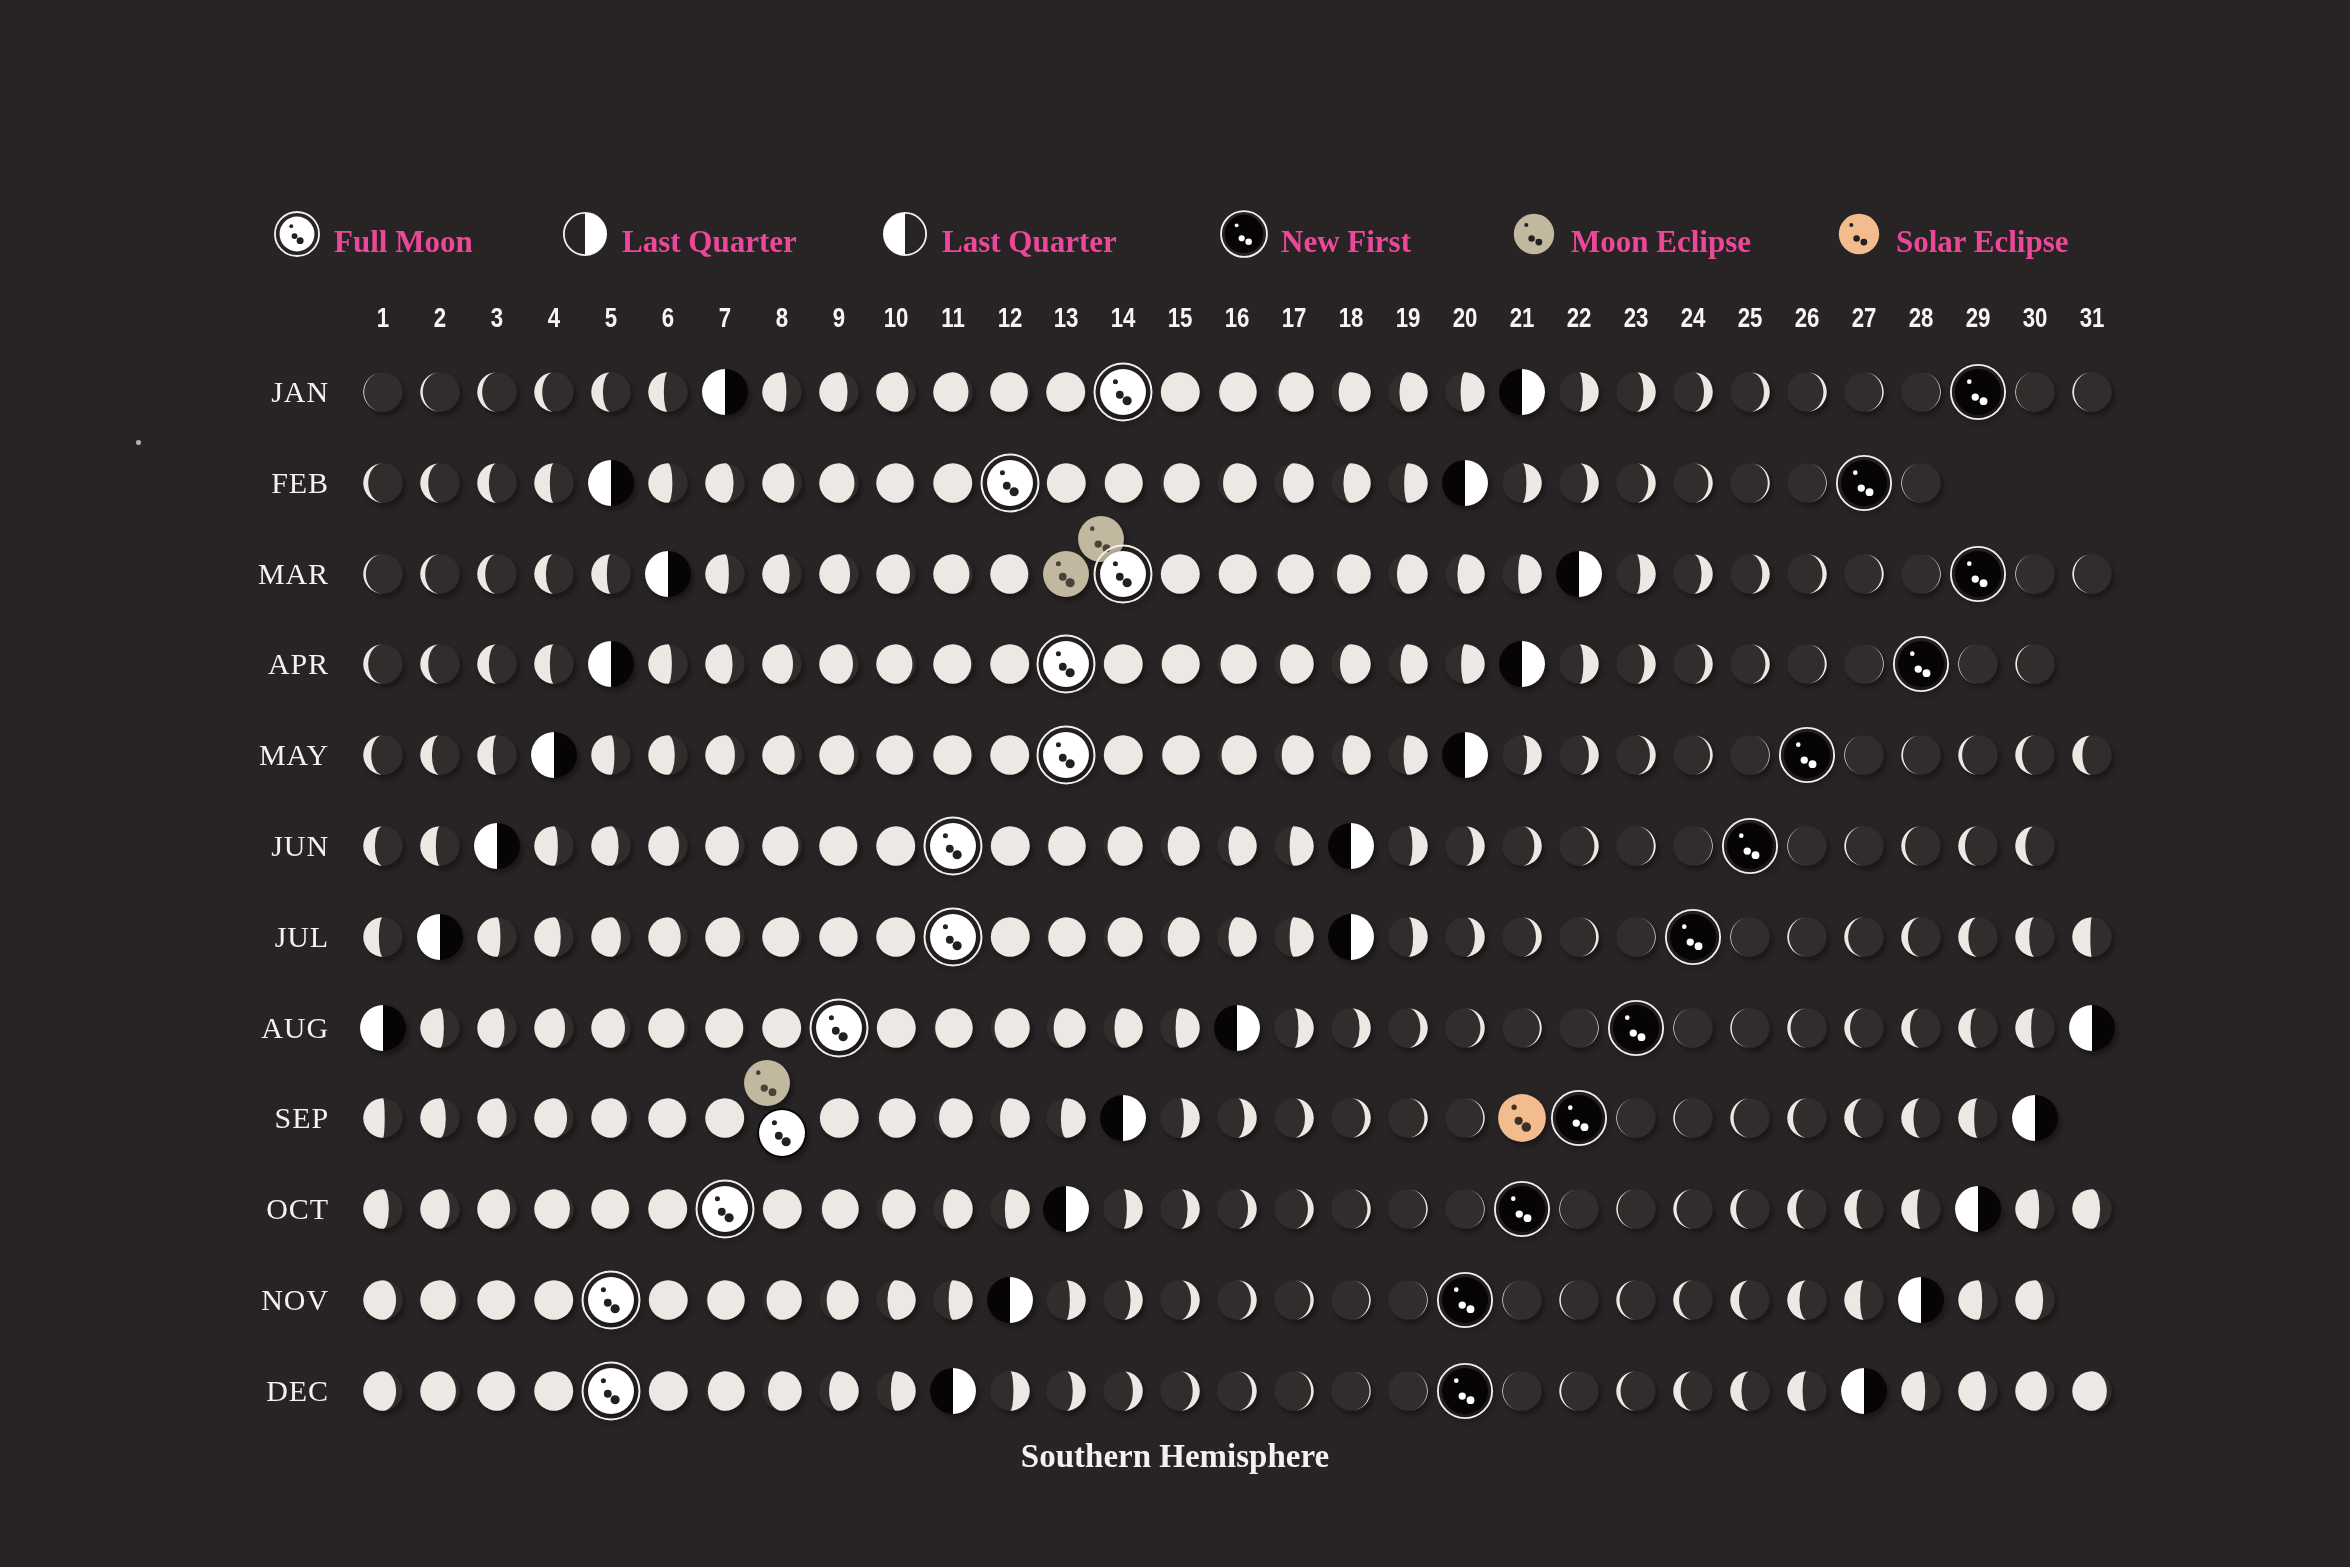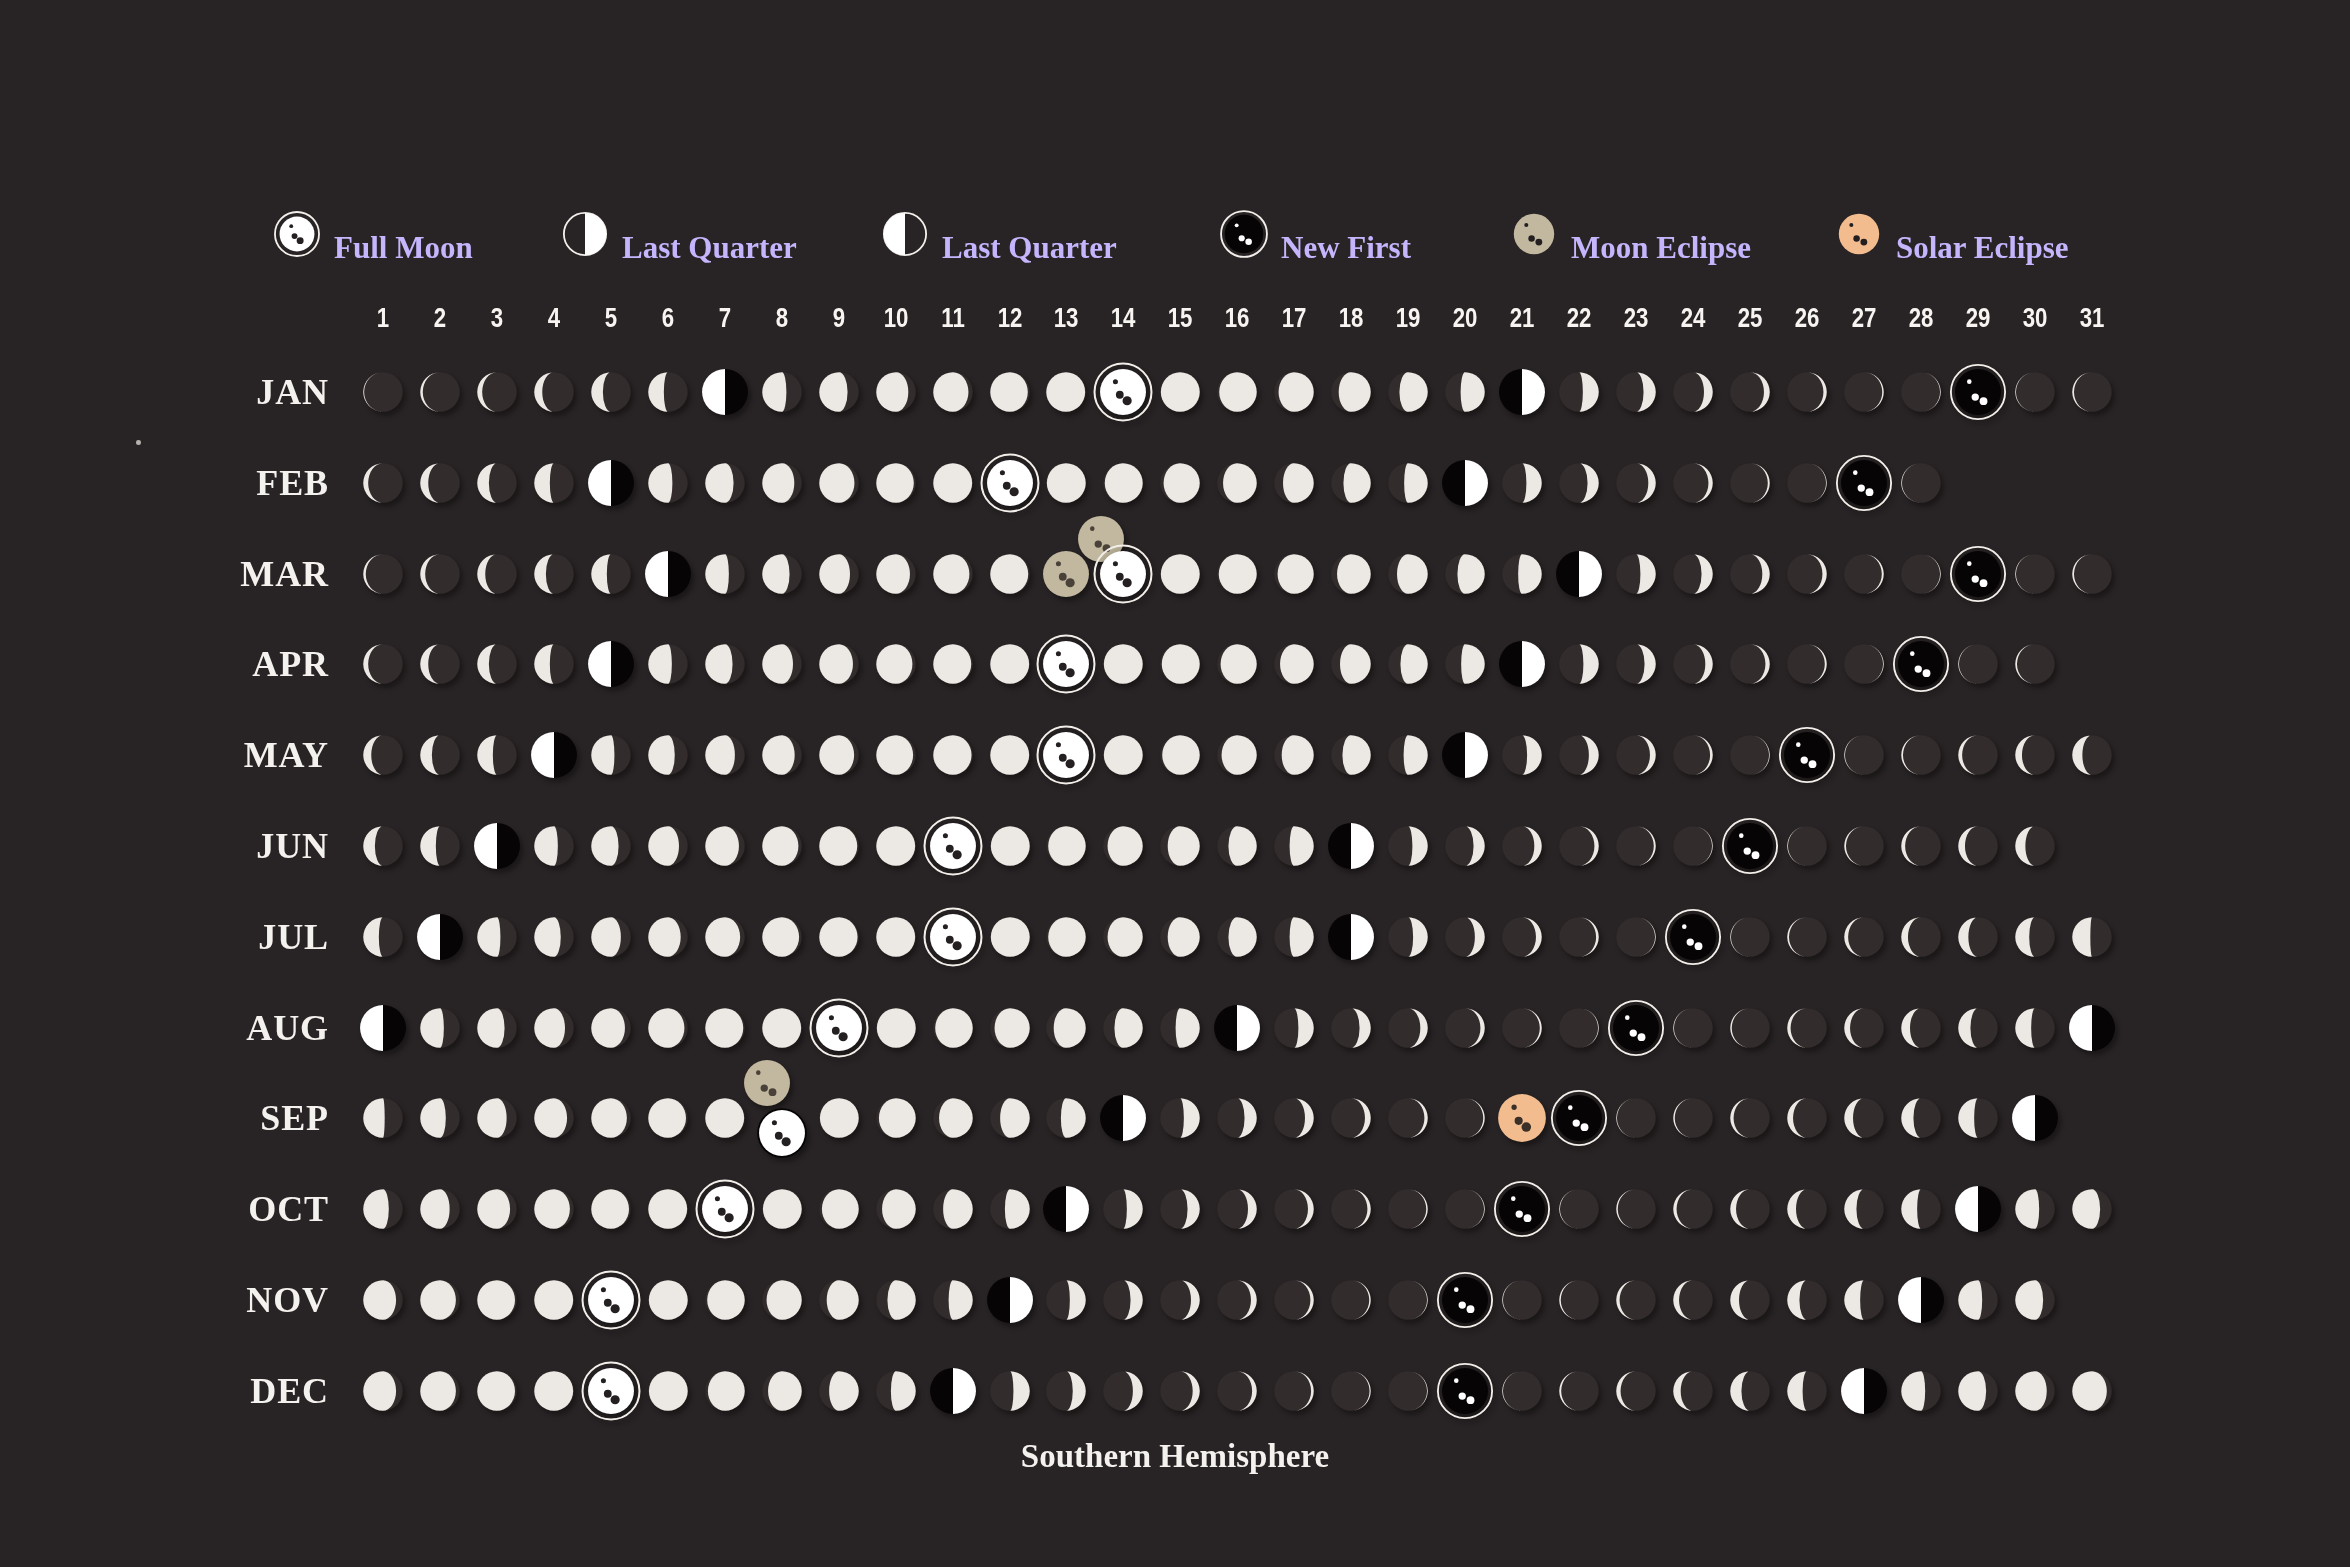--- a/index.html
+++ b/index.html
@@ -2,27 +2,27 @@
 <html style="font-size:14.7px"><head>
 <meta charset="utf-8">
 <style>
   html,body{margin:0;padding:0;background:#1c1819;}
   #stage{position:relative;width:2351px;height:1568px;background:#282324;overflow:hidden;
          font-family:"Liberation Serif", serif;}
   .abs{position:absolute;transform:translate(-50%,-50%);}
   #title{top:129px;left:1175px;white-space:nowrap;font-size:61px;font-weight:bold;color:#f7f5f2;letter-spacing:0.9px;}
   #footer{top:1456px;left:1175px;white-space:nowrap;font-size:33px;font-weight:bold;color:#f4f2ee;}
   .legend-item{position:absolute;top:234px;height:0;}
-  .legend-label{position:absolute;left:37px;top:14px;transform:translateY(-50%);white-space:nowrap;
-                font-size:31px;font-weight:bold;color:#c4b5fd;}
+  .legend-label{position:absolute;left:37px;top:8px;transform:translateY(-50%);white-space:nowrap;
+                font-size:31px;font-weight:bold;color:#ec4899;}
   .legend-icon{position:absolute;left:0;top:0;transform:translate(-50%,-50%);}
   .day-number{position:absolute;top:317px;transform:translate(-50%,-50%) scaleX(.78);
               font-family:"Liberation Sans", sans-serif;font-size:28.5px;font-weight:bold;color:#f7f5f2;}
   .month-label{position:absolute;width:202px;text-align:right;transform:translateY(-50%);
-               font-size:36px;font-weight:bold;color:#f4f2ee;letter-spacing:0.9px;}
+               font-size:30px;font-weight:normal;color:#f4f2ee;letter-spacing:0.9px;}
   .moon{position:absolute;transform:translate(-50%,-50%);filter:drop-shadow(3.7px 4.6px 2.8px rgba(0,0,0,.35));}
   .speck{position:absolute;width:4.6px;height:4.6px;border-radius:50%;background:#cfcac6;opacity:.85;}
 </style>
 </head>
 <body>
 
 <div id="stage">
   <div id="legend">
       <div class="legend-item" style="left: 297px;">
         <svg width="101" height="101" viewBox="-55 -55 110 110" class="legend-icon">

